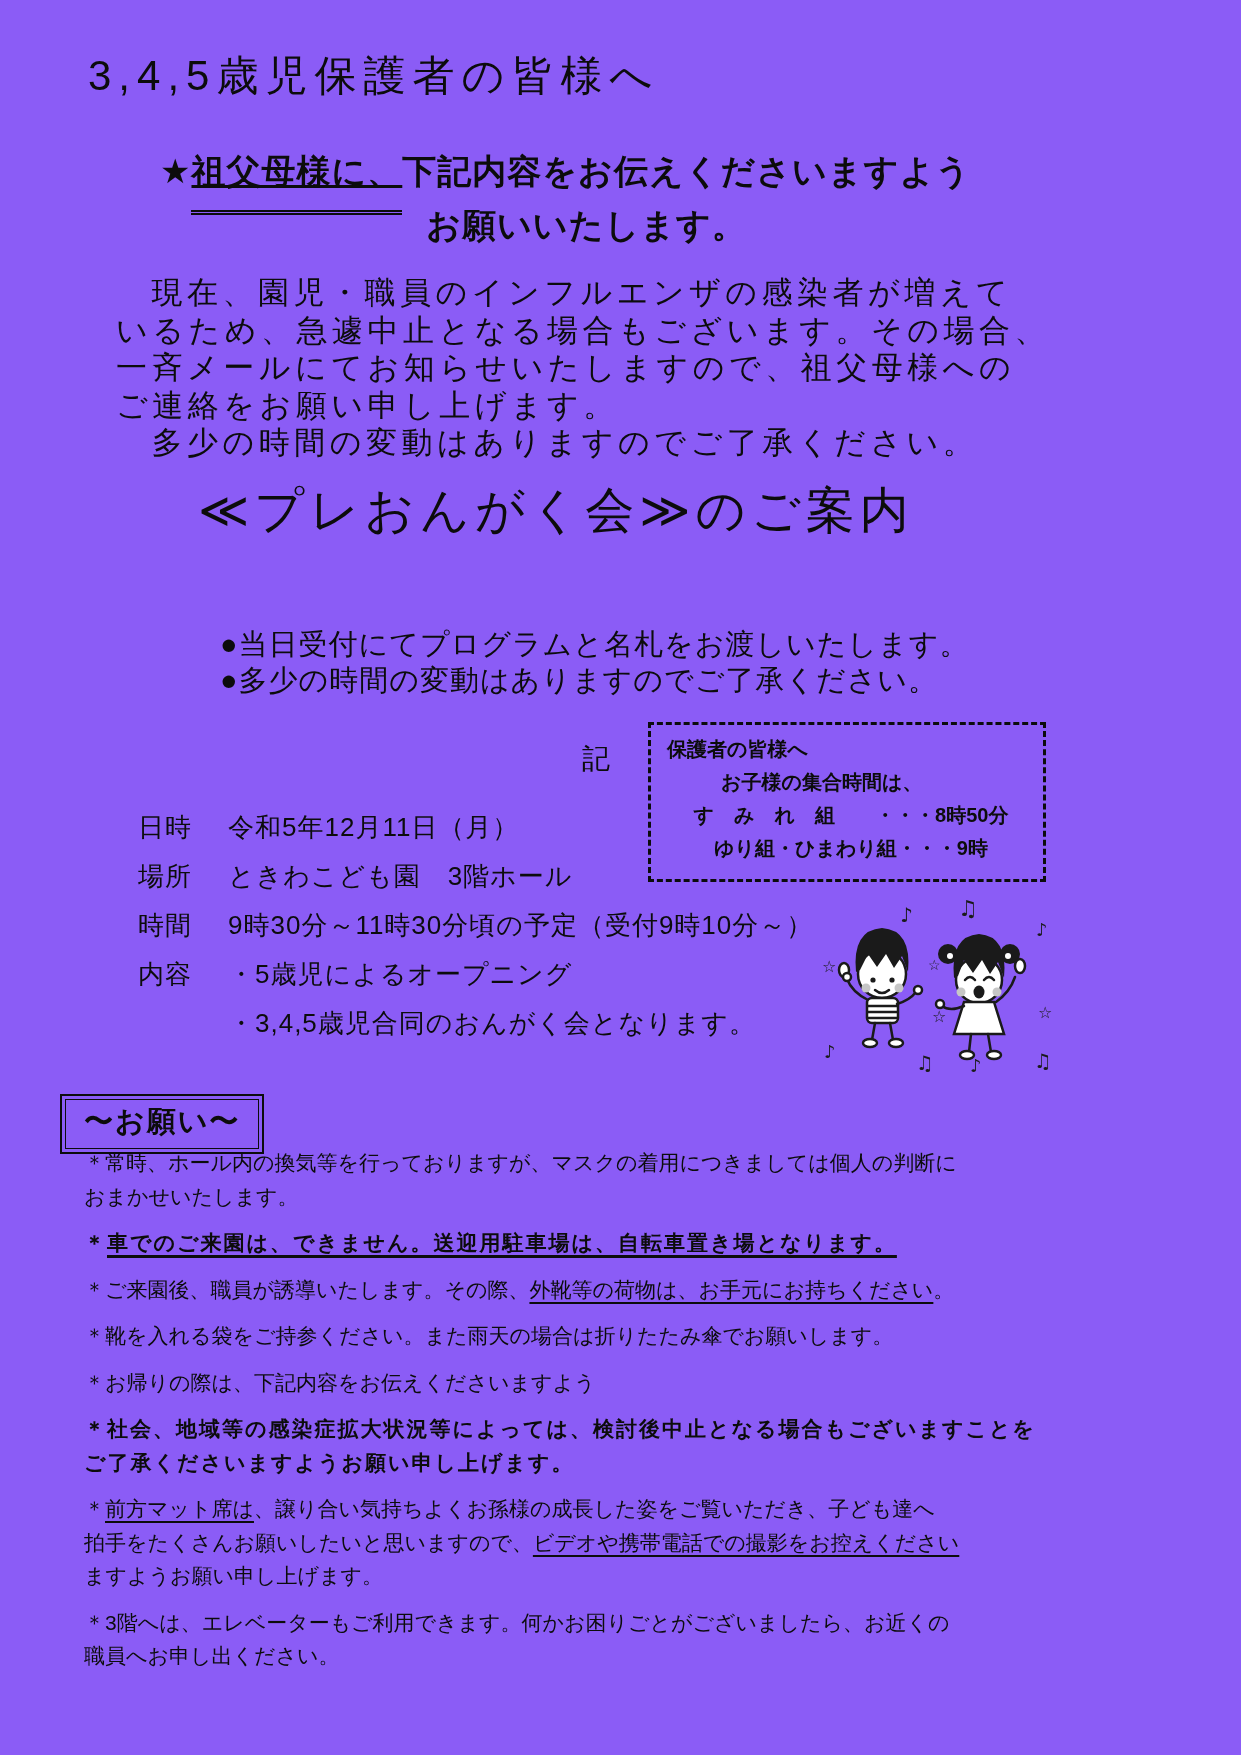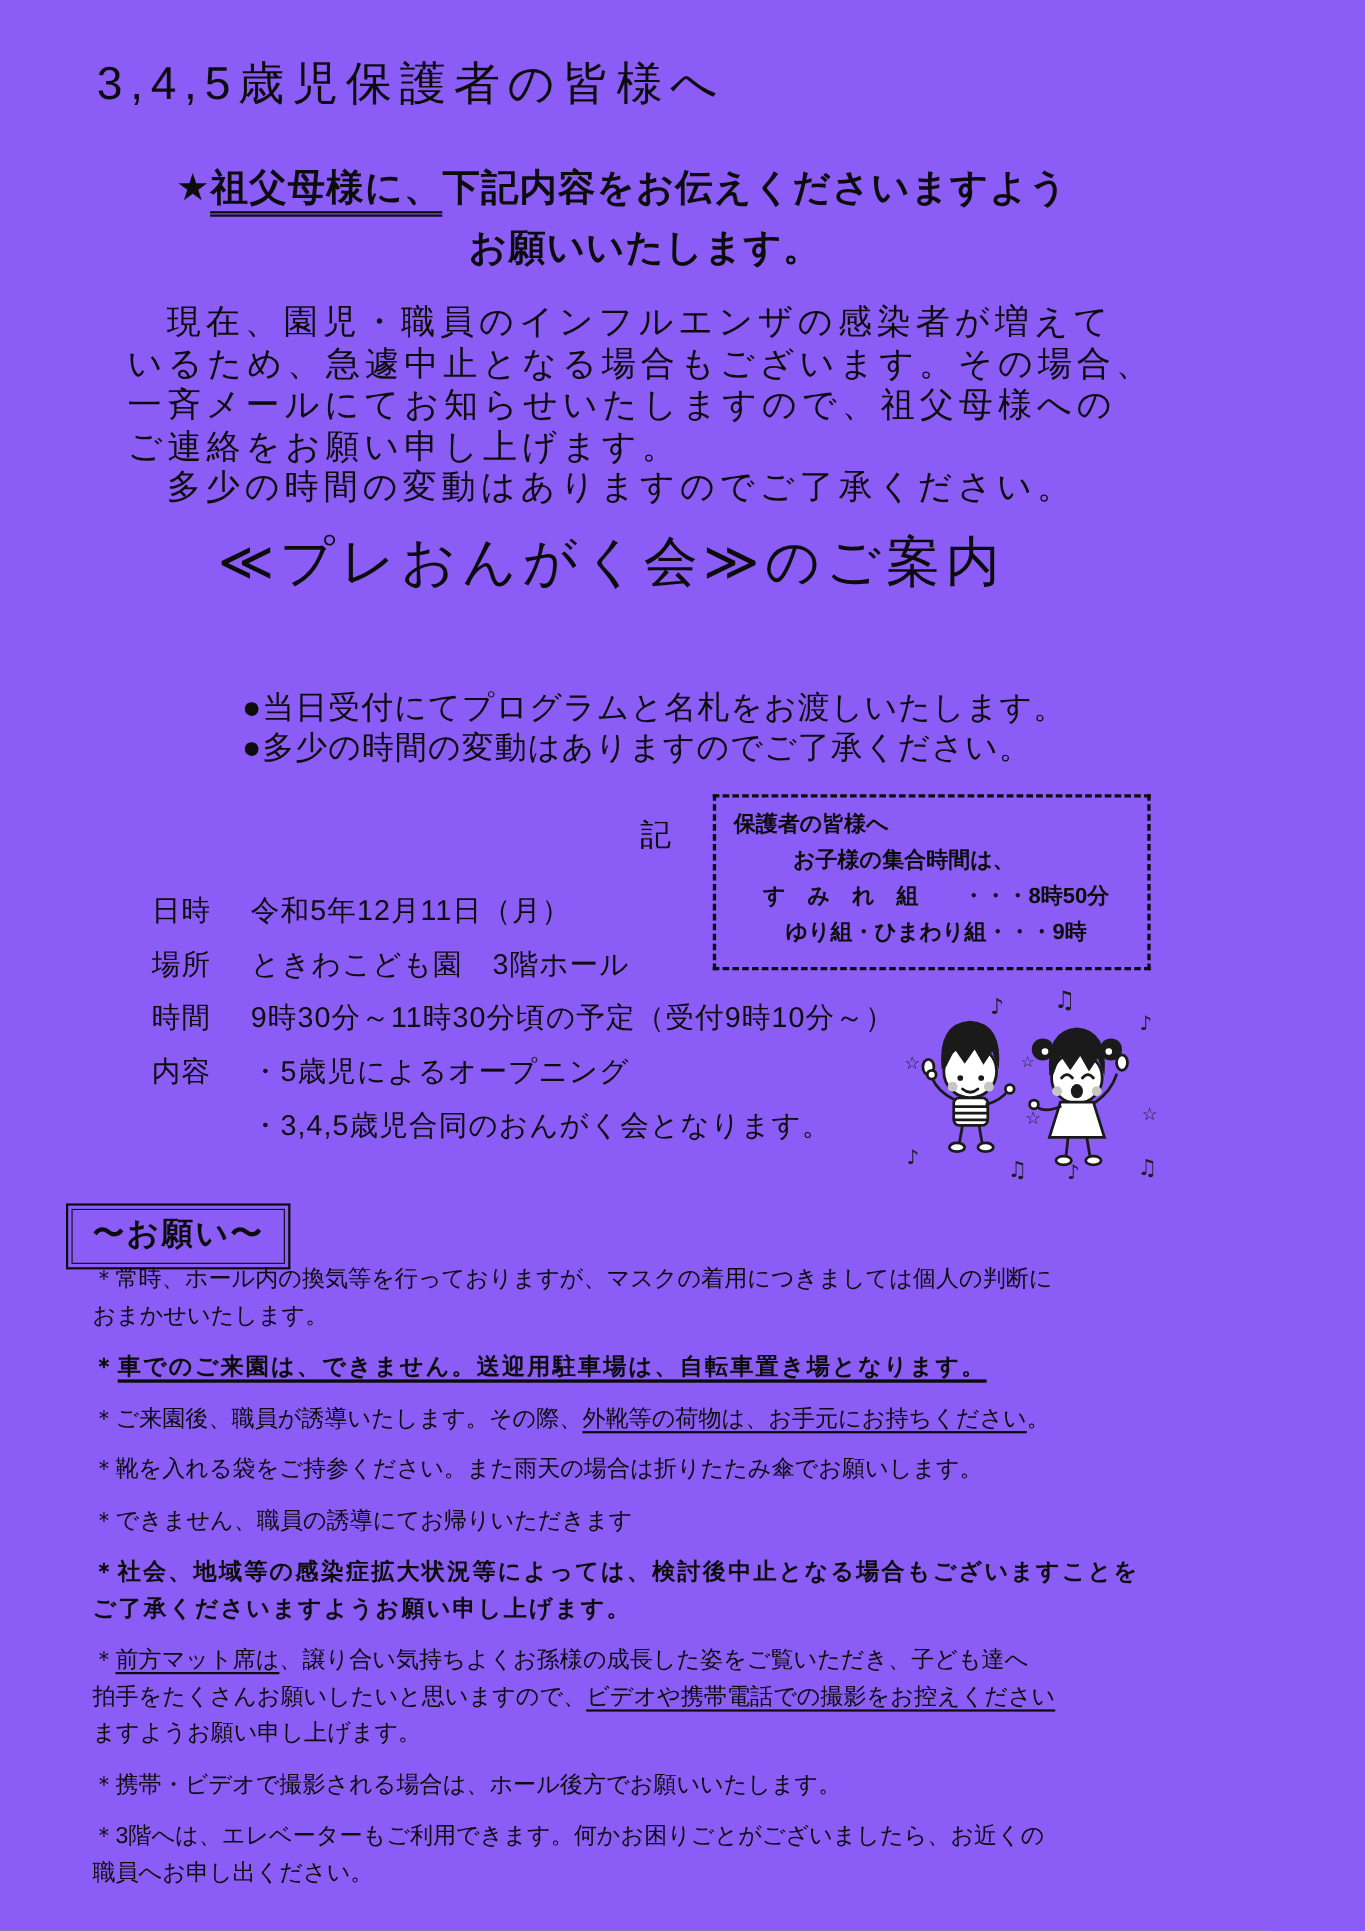--- a/index.html
+++ b/index.html
@@ -3,21 +3,21 @@
 <meta charset="utf-8">
 <style>
   html,body{margin:0;padding:0;background:#888;}
   .page{
     position:relative;width:1241px;height:1755px;background:#8b5cf6;margin:0 auto;
     font-family:"Liberation Sans","DejaVu Sans",sans-serif;color:#0c0c0c;overflow:hidden;
   }
   .doc-title{position:absolute;left:88px;top:48px;font-size:42px;letter-spacing:7px;font-weight:500;}
   .star-block{position:absolute;left:160px;top:144px;font-size:34px;font-weight:600;line-height:1.6;letter-spacing:1px;}
   .star-block .line2{padding-left:42px;text-align:center;}
-  .du{border-bottom:5px double #0c0c0c;padding-bottom:2px;}
+  .du{border-bottom:5px double #0c0c0c;padding-bottom:20px;text-decoration:underline;}
   .intro{position:absolute;left:116px;top:274px;width:960px;font-size:31px;line-height:37.5px;letter-spacing:4.5px;white-space:pre-line;}
   .event-heading{position:absolute;left:198px;top:478px;font-size:49px;letter-spacing:5px;font-weight:500;}
   .bullets{position:absolute;left:220px;top:626px;margin:0;padding:0;list-style:none;font-size:29px;line-height:36px;letter-spacing:1px;}
   .record{position:absolute;left:582px;top:740px;font-size:28px;letter-spacing:2px;}
   .gather-box{
     position:absolute;left:648px;top:722px;width:398px;height:160px;box-sizing:border-box;
     border:3px dashed #0c0c0c;font-weight:bold;font-size:20px;line-height:33px;padding:8px 8px 0 16px;
   }
   .gather-box .gl2{padding-left:54px;}
   .gather-box .gl3,.gather-box .gl4{text-align:center;}
@@ -143,24 +143,23 @@
   <div class="request-box">
     <div class="inner">〜お願い〜</div>
   </div>
 
   <div class="notes">
       <div class="note"><span>＊常時、ホール内の換気等を行っておりますが、マスクの着用につきましては個人の判断に
 おまかせいたします。</span></div>
       <div class="note bold"><span>＊</span><span class="u">車でのご来園は、できません。送迎用駐車場は、自転車置き場となります。</span></div>
       <div class="note"><span>＊ご来園後、職員が誘導いたします。その際、</span><span class="u">外靴等の荷物は、お手元にお持ちください</span><span>。</span></div>
       <div class="note"><span>＊靴を入れる袋をご持参ください。また雨天の場合は折りたたみ傘でお願いします。</span></div>
-      <div class="note"><span>＊できません、職員の誘導にてお帰りいただきます</span></div>
+      <div class="note"><span>＊お帰りの際は、下記内容をお伝えくださいますよう</span></div>
       <div class="note bold"><span>＊社会、地域等の感染症拡大状況等によっては、検討後中止となる場合もございますことを
 ご了承くださいますようお願い申し上げます。</span></div>
       <div class="note"><span>＊</span><span class="u">前方マット席は</span><span>、譲り合い気持ちよくお孫様の成長した姿をご覧いただき、子ども達へ
 拍手をたくさんお願いしたいと思いますので、</span><span class="u">ビデオや携帯電話での撮影をお控えください</span><span>
 ますようお願い申し上げます。</span></div>
-      <div class="note"><span>＊携帯・ビデオで撮影される場合は、ホール後方でお願いいたします。</span></div>
       <div class="note"><span>＊3階へは、エレベーターもご利用できます。何かお困りごとがございましたら、お近くの
 職員へお申し出ください。</span></div>
     </div>
 
 </div>
 
 </body></html>

